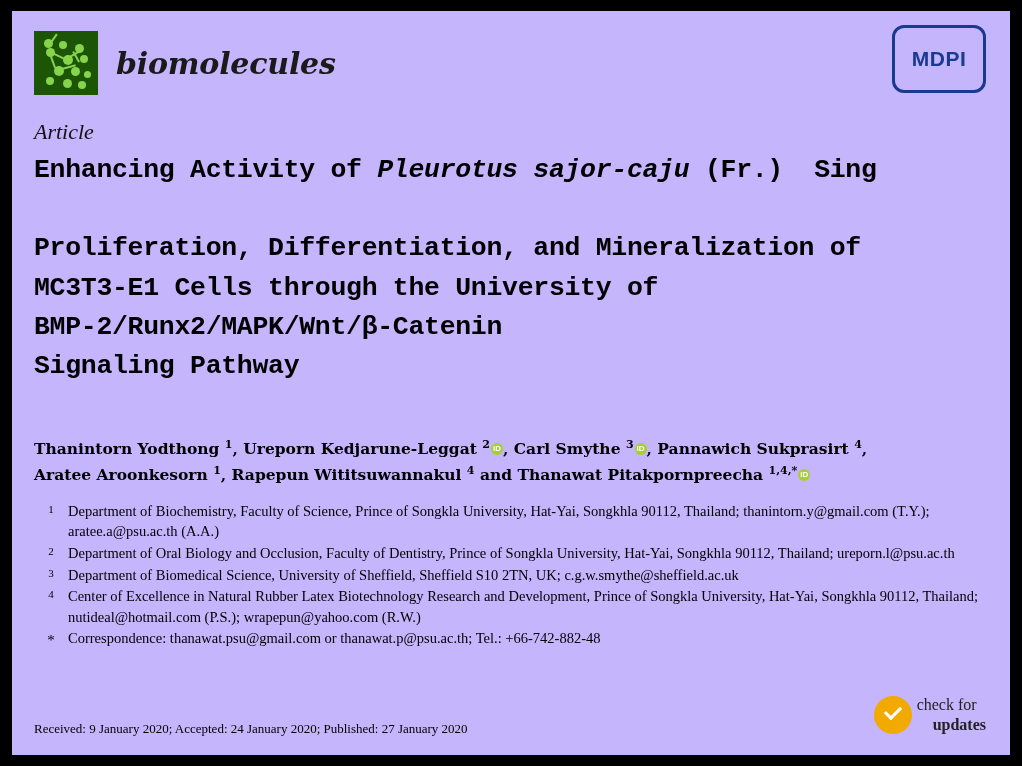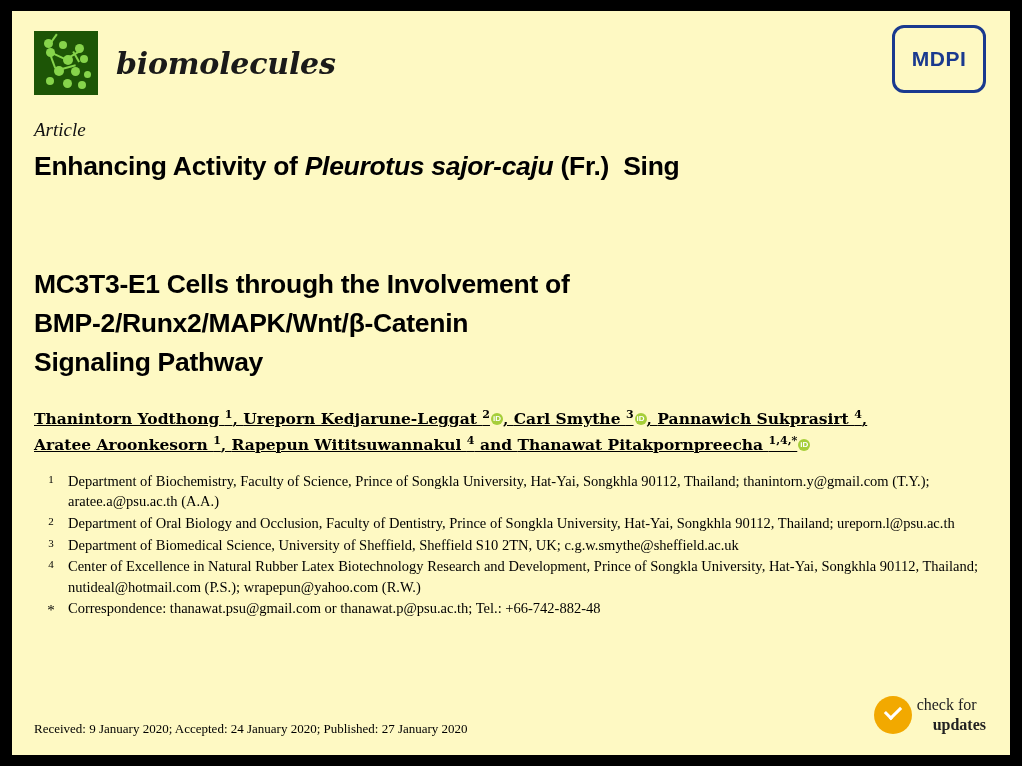--- a/index.html
+++ b/index.html
@@ -11,21 +11,21 @@
     width: 1022px;
     height: 766px;
     font-family: "Liberation Serif", serif;
   }
   .page {
     position: absolute;
     left: 12px;
     top: 11px;
     width: 998px;
     height: 744px;
-    background: #fef9c3;
+    background: #c4b5fd;
     box-sizing: border-box;
     padding: 14px 22px 0 22px;
     overflow: hidden;
   }
 
   
   .masthead {
     position: relative;
     height: 78px;
   }
@@ -81,47 +81,46 @@
     font-family: "Liberation Sans", sans-serif;
     font-weight: bold;
     font-size: 21px;
     color: #1a3a8f;
     letter-spacing: 0.5px;
   }
 
   
   .article-type {
     font-style: italic;
-    font-size: 19px;
+    font-size: 22px;
     color: #111;
     margin-top: 16px;
     margin-bottom: 4px;
   }
 
   
   .title {
-    font-family: Liberation Sans, sans-serif;
+    font-family: Liberation Mono, monospace;
     font-weight: bold;
     font-size: 26.5px;
     line-height: 1.48;
     color: #000;
     margin: 6px 0 0 0;
     letter-spacing: -0.3px;
   }
   .title .ital { font-style: italic; }
 
   
   .authors {
     font-family: "DejaVu Serif", serif;
     font-weight: bold;
     font-size: 15.5px;
     line-height: 1.62;
     color: #000;
-    margin-top: 24px;
-    text-decoration: underline;
+    margin-top: 50px;
   }
   .authors sup { font-size: 11px; }
   .orcid {
     display: inline-block;
     width: 12px;
     height: 12px;
     border-radius: 50%;
     background: #a6ce39;
     position: relative;
     vertical-align: -1px;
@@ -244,22 +243,22 @@
     <div class="mdpi-logo">
       <span>MDPI</span>
     </div>
   </div>
 
   <div class="article-type">Article</div>
 
   <h1 class="title">
     <span>Enhancing Activity of <span class="ital">Pleurotus sajor-caju</span> (Fr.)&nbsp; Sing</span><br>
     <br>
-    <br>
-    <span>MC3T3-E1 Cells through the Involvement of</span><br>
+    <span>Proliferation, Differentiation, and Mineralization of</span><br>
+    <span>MC3T3-E1 Cells through the University of</span><br>
     <span>BMP-2/Runx2/MAPK/Wnt/β-Catenin</span><br>
     <span>Signaling Pathway</span>
   </h1>
 
   <div class="authors">
     <span>Thanintorn Yodthong <sup>1</sup></span>,
     <span>Ureporn Kedjarune-Leggat <sup>2</sup><span class="orcid"></span></span>,
     <span>Carl Smythe <sup>3</sup><span class="orcid"></span></span>,
     <span>Pannawich Sukprasirt <sup>4</sup></span>,<br>
     <span>Aratee Aroonkesorn <sup>1</sup></span>,

